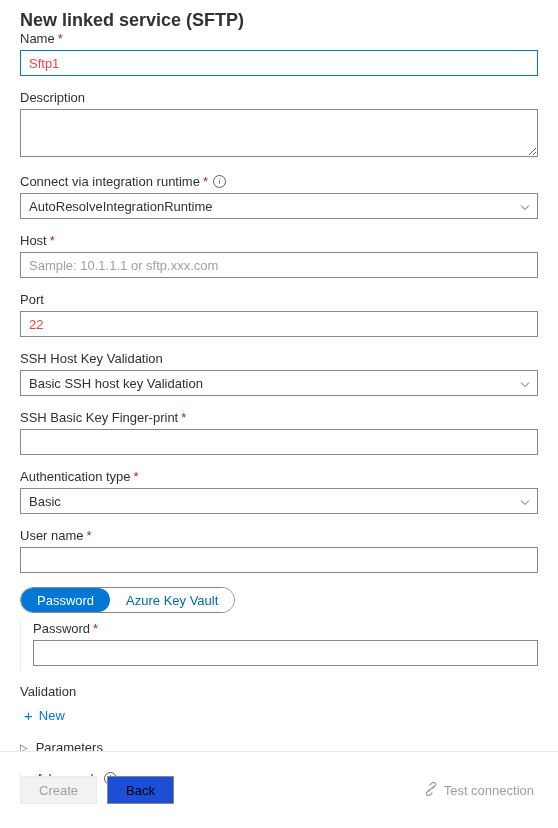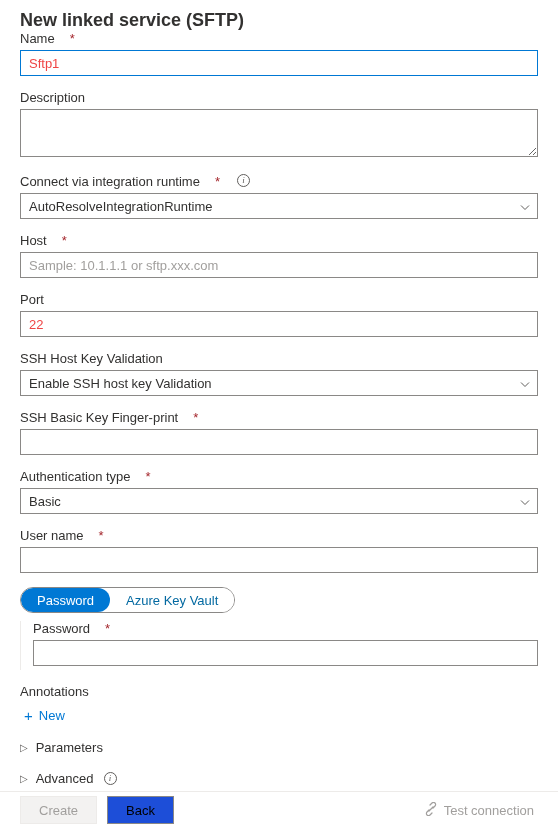--- a/index.html
+++ b/index.html
@@ -21,21 +21,22 @@
       color: #323130;
     }
     .field {
       margin-bottom: 14px;
     }
     .field-label {
       font-size: 13px;
       color: #323130;
       margin-bottom: 4px;
       display: flex;
-      gap: 15px;
+      align-items: center;
+      gap: 3px;
     }
     .req {
       color: #a4262c;
     }
     .info-icon {
       display: inline-flex;
       align-items: center;
       justify-content: center;
       width: 13px;
       height: 13px;
@@ -152,21 +153,21 @@
     .expander .tri {
       font-size: 10px;
       color: #605e5c;
     }
     .footer {
       position: absolute;
       bottom: 0;
       left: 0;
       right: 0;
       border-top: 1px solid #edebe9;
-      padding: 4px 20px;
+      padding: 24px 20px;
       display: flex;
       align-items: center;
       gap: 10px;
     }
     .btn {
       height: 28px;
       padding: 0 18px;
       font-size: 13px;
       font-family: inherit;
       border: 1px solid #8a8886;
@@ -249,21 +250,21 @@
     </div>
     <input class="text-input" value="22" style="">
   </div>
 
   <div class="field">
     <div class="field-label">
       <span>SSH Host Key Validation</span>
     </div>
     <div class="select-wrap">
       <div class="select">
-        <span>Enable SSH host key Validation</span>
+        <span>Basic SSH host key Validation</span>
       </div>
       <span class="select-chevron">
         <svg width="10" height="6" viewBox="0 0 10 6">
             <path d="M1 1 L5 5 L9 1" stroke="#605e5c" stroke-width="1" fill="none"></path>
           </svg>
       </span>
     </div>
   </div>
 
   <div class="field">
@@ -308,21 +309,21 @@
       <div class="field-label">
         <span>Password</span>
         <span class="req">*</span>
       </div>
       <input class="text-input" type="password" style="">
     </div>
   </div>
 
   <div class="field" style="margin-bottom:8px;">
     <div class="field-label">
-      <span>Annotations</span>
+      <span>Validation</span>
     </div>
     <div class="annotations-new">
       <span class="plus-icon">+</span>
       <span>New</span>
     </div>
   </div>
 
   <div class="expander">
     <span class="tri">▷</span>
     <span>Parameters</span>

